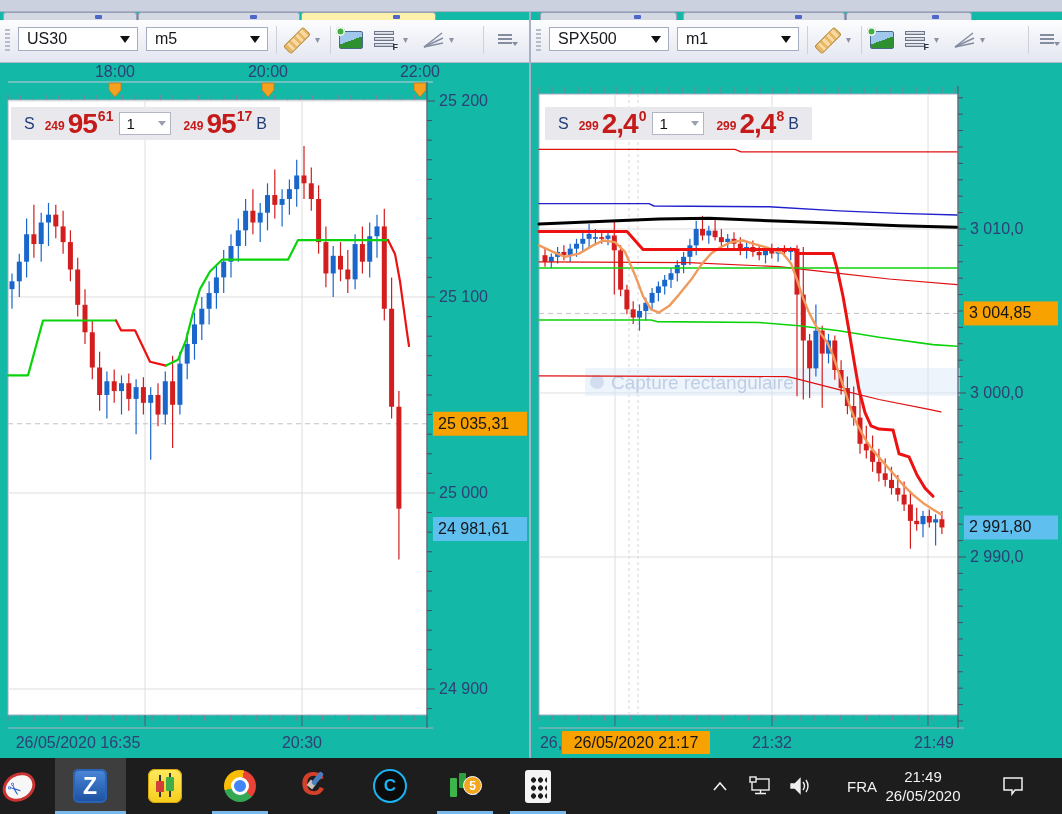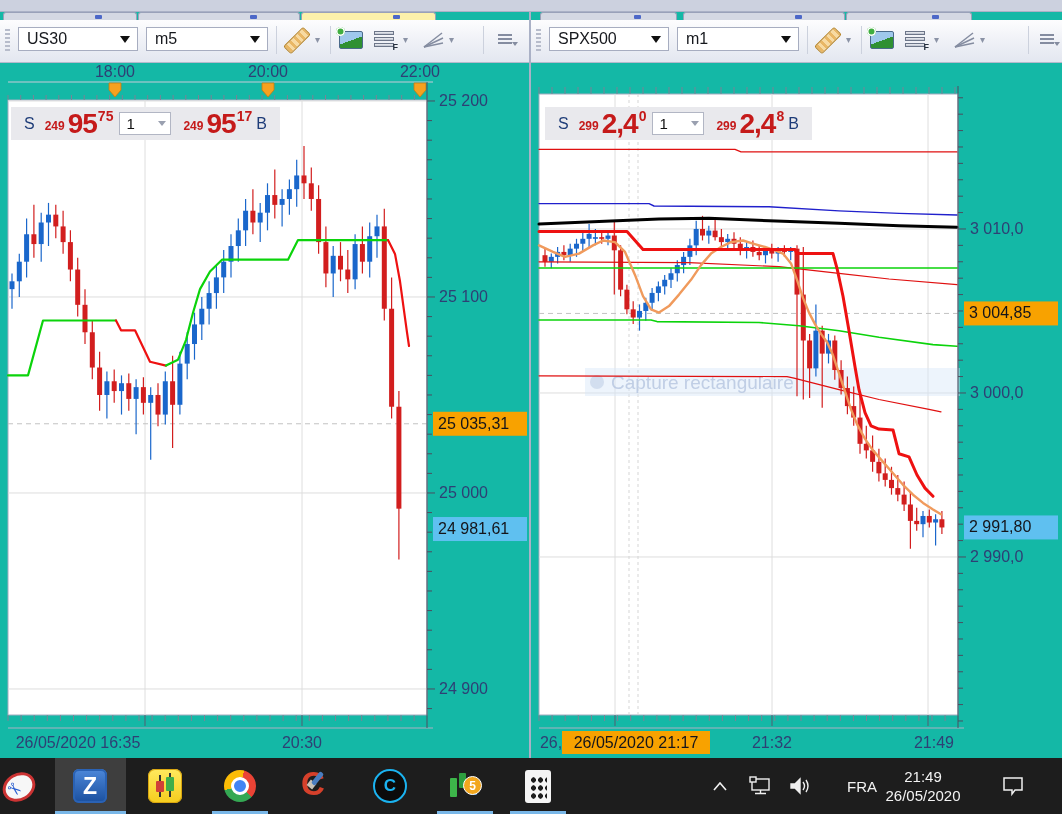--- a/index.html
+++ b/index.html
@@ -420,21 +420,21 @@
       <g>
         <text x="78" y="686" fill="#2e4075" font-size="16" text-anchor="middle">26/05/2020 16:35</text>
         <text x="302" y="686" fill="#2e4075" font-size="16" text-anchor="middle">20:30</text>
       </g>
     </svg>
 
   <div class="quote" style="left:11px">
     <span class="q-sb">S</span>
     <span class="q-pre">249</span>
     <span class="q-big">95</span>
-      <span class="q-sup">75</span>
+      <span class="q-sup">61</span>
     <span class="q-combo">
         <span>1</span>
         <i class="tri"></i>
       </span>
     <span class="q-pre">249</span>
     <span class="q-big">95</span>
       <span class="q-sup">17</span>
     <span class="q-sb">B</span>
   </div>
 </div>

